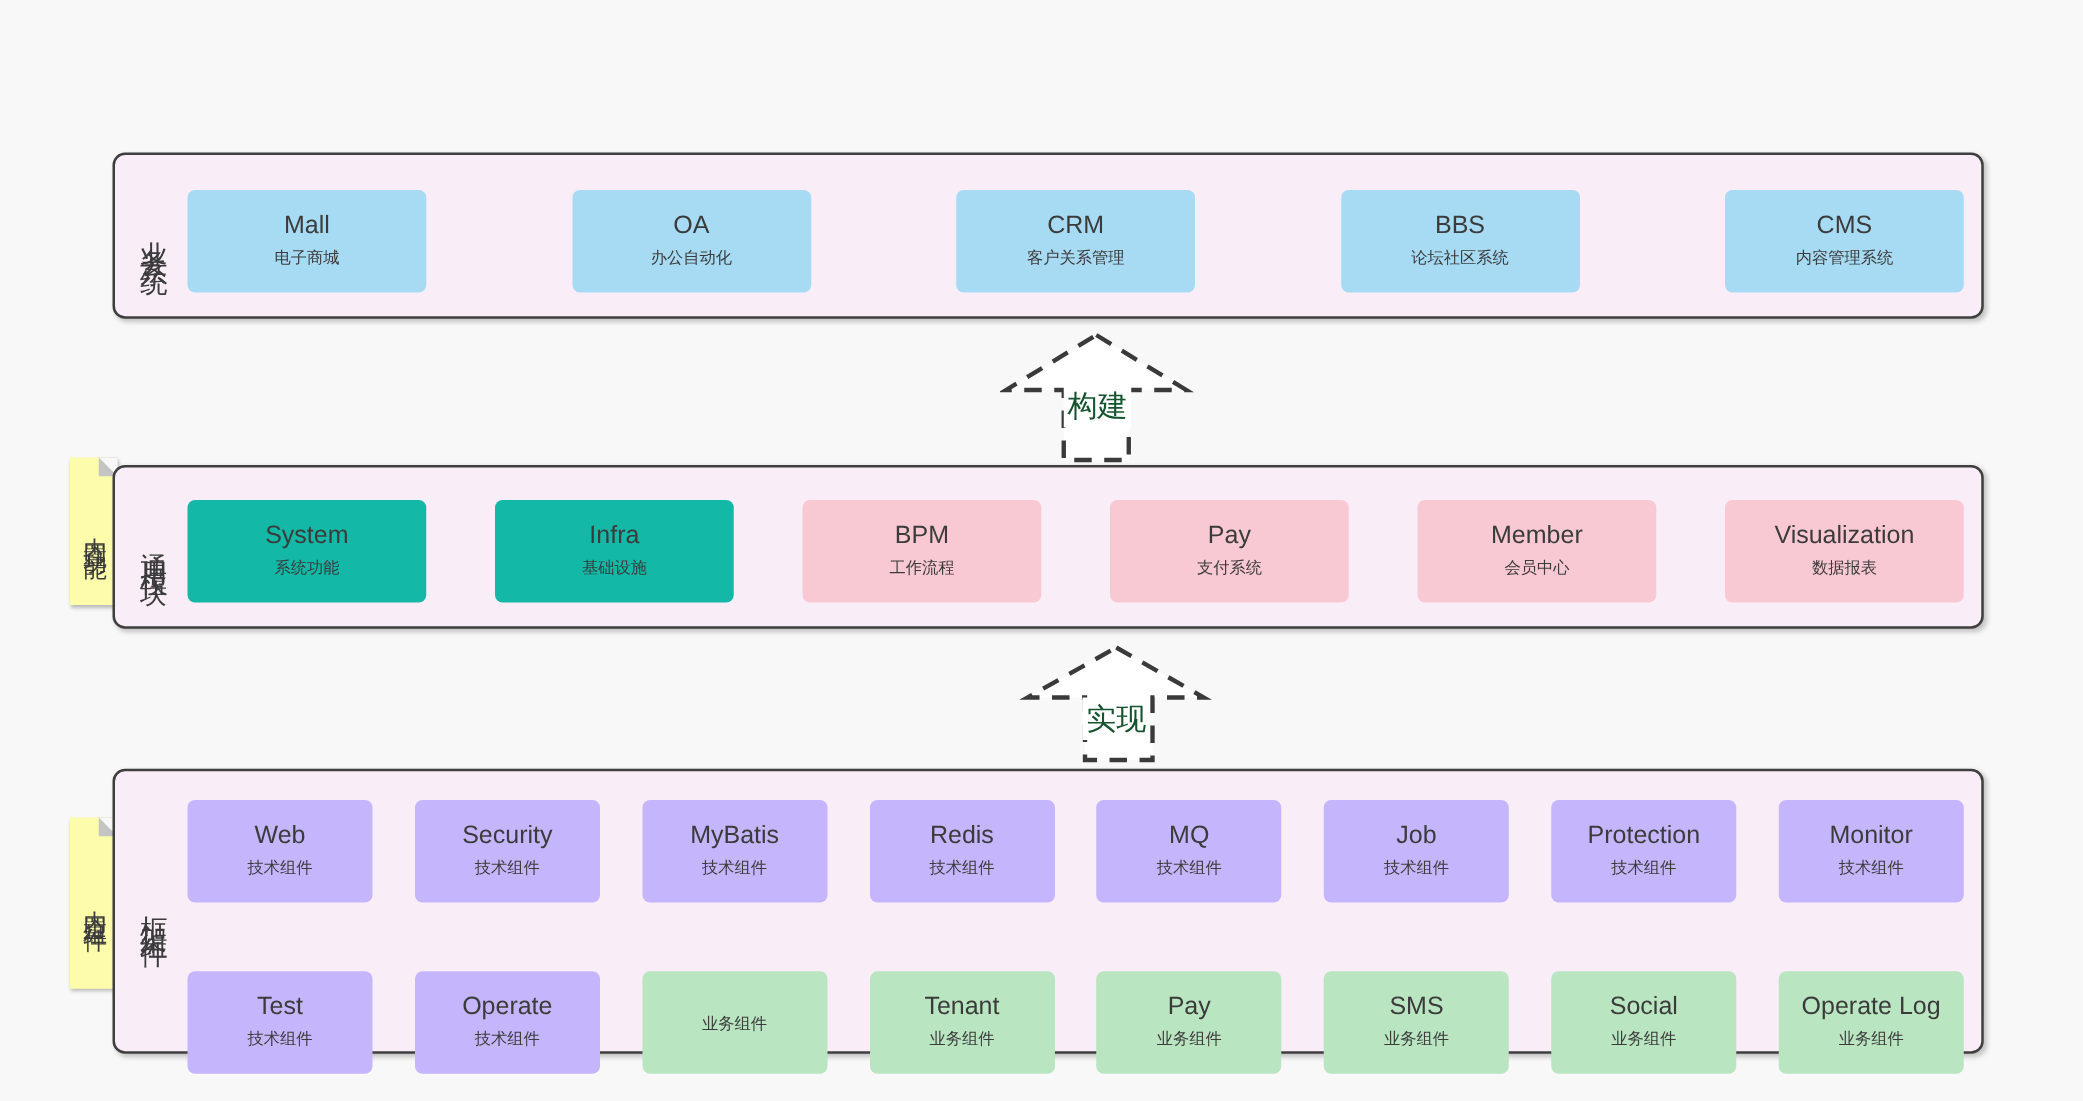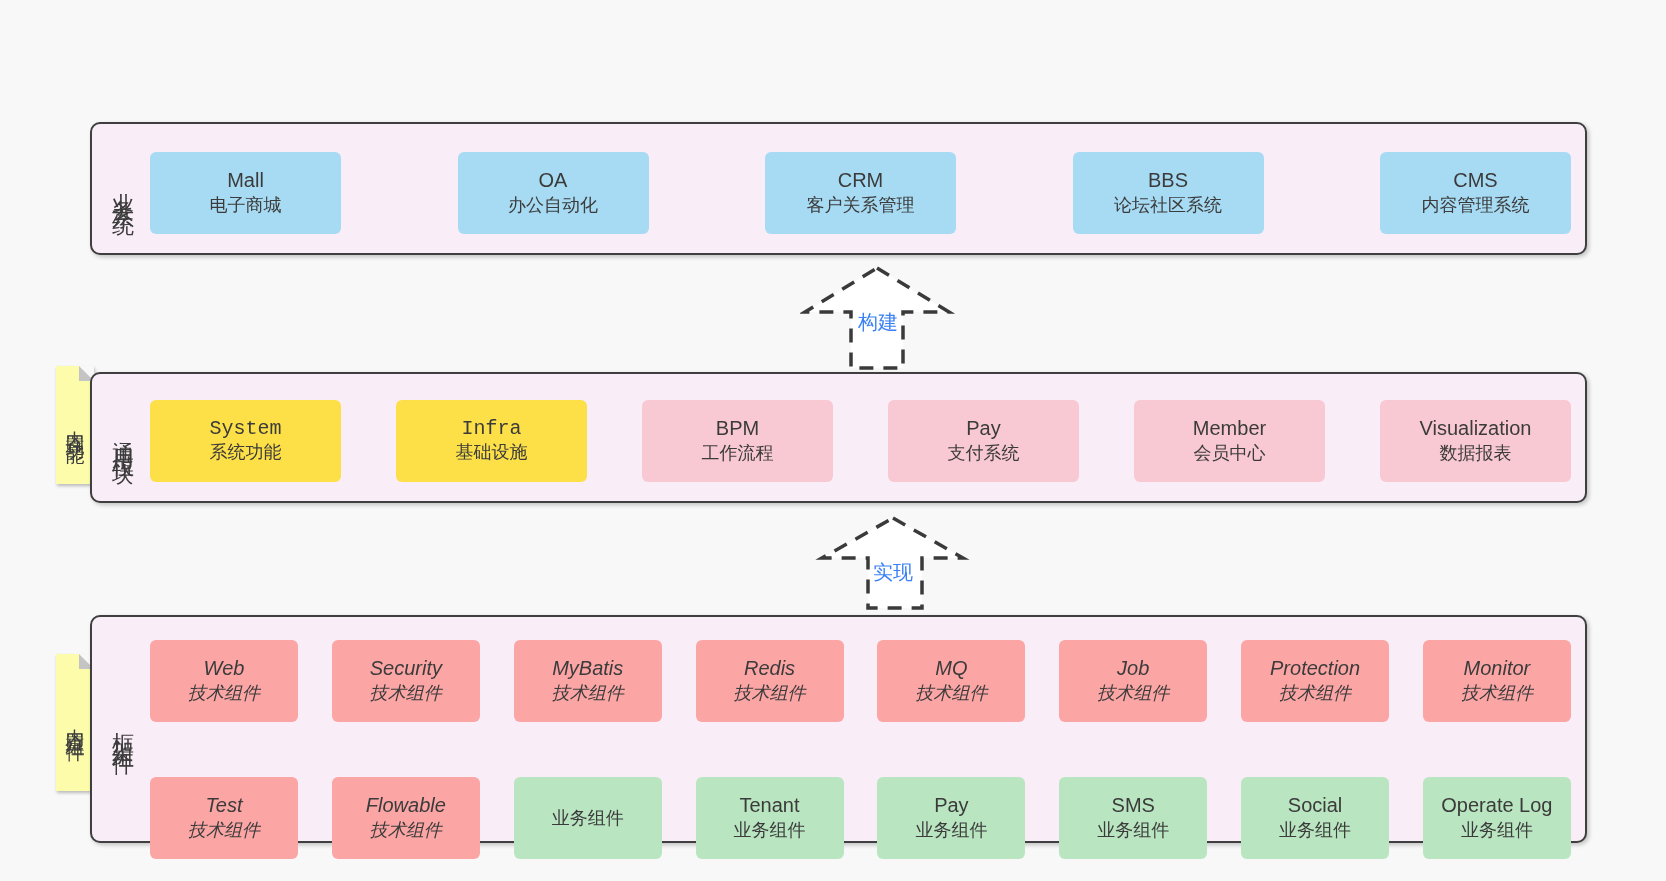--- a/index.html
+++ b/index.html
@@ -37,25 +37,25 @@
   .row-f1{top:23px;}
   .row-f2{top:128px;margin-top:32px;}
 
   .box{
     display:flex;flex-direction:column;justify-content:center;align-items:center;
     border-radius:6px;text-align:center;padding:4px 6px;box-sizing:border-box;
   }
   .w6{width:191px;}
   .w8{width:148px;}
   .box .bname{font-size:20px;line-height:25px;}
-  .box .bdesc{font-size:18px;line-height:25px;}
+  .box .bdesc{font-size:13px;line-height:25px;}
   .blue{background:#a7dbf3;}
-  .red{background:#fde047;font-family:Liberation Mono, monospace;}
+  .red{background:#14b8a6;}
   .pink{background:#f9c9d3;}
-  .green{background:#fca5a5;font-style:italic;}
+  .green{background:#c4b5fd;}
   .lightgreen{background:#b9e5c1;}
 
   
   .sticky{
     position:absolute;left:56px;width:38px;
     background:#fcfcab;
     box-shadow:1px 2px 3px rgba(0,0,0,0.25);
     display:flex;align-items:center;justify-content:center;
   }
   .sticky-modules{top:366px;height:118px;}
@@ -70,21 +70,21 @@
     font-size:19px;letter-spacing:5px;color:#3b3b3b;white-space:nowrap;
   }
 
   
   .arrow{position:absolute;}
   .arrow-1{left:800px;top:262px;width:156px;height:112px;}
   .arrow-2{left:815px;top:512px;width:156px;height:102px;}
   .arrow svg{display:block;width:100%;height:100%;}
   .arrow .alabel{
     position:absolute;left:50%;top:46px;transform:translateX(-50%);
-    background:#ffffff;padding:1px 3px;font-size:20px;color:#3b82f6;
+    background:#ffffff;padding:1px 3px;font-size:24px;color:#14532d;
     white-space:nowrap;
   }
 </style>
 </head>
 <body>
 
 <div id="canvas">
 
   <div class="sticky sticky-modules">
     <span class="fold"></span>
@@ -200,21 +200,21 @@
         <span class="bname">Monitor</span>
         <span class="bdesc">技术组件</span>
       </div>
     </div>
     <div class="row row-f2">
       <div class="box green w8">
         <span class="bname">Test</span>
         <span class="bdesc">技术组件</span>
       </div>
       <div class="box green w8">
-        <span class="bname">Flowable</span>
+        <span class="bname">Operate</span>
         <span class="bdesc">技术组件</span>
       </div>
       <div class="box lightgreen w8">
         <span class="bdesc">业务组件</span>
       </div>
       <div class="box lightgreen w8">
         <span class="bname">Tenant</span>
         <span class="bdesc">业务组件</span>
       </div>
       <div class="box lightgreen w8">

